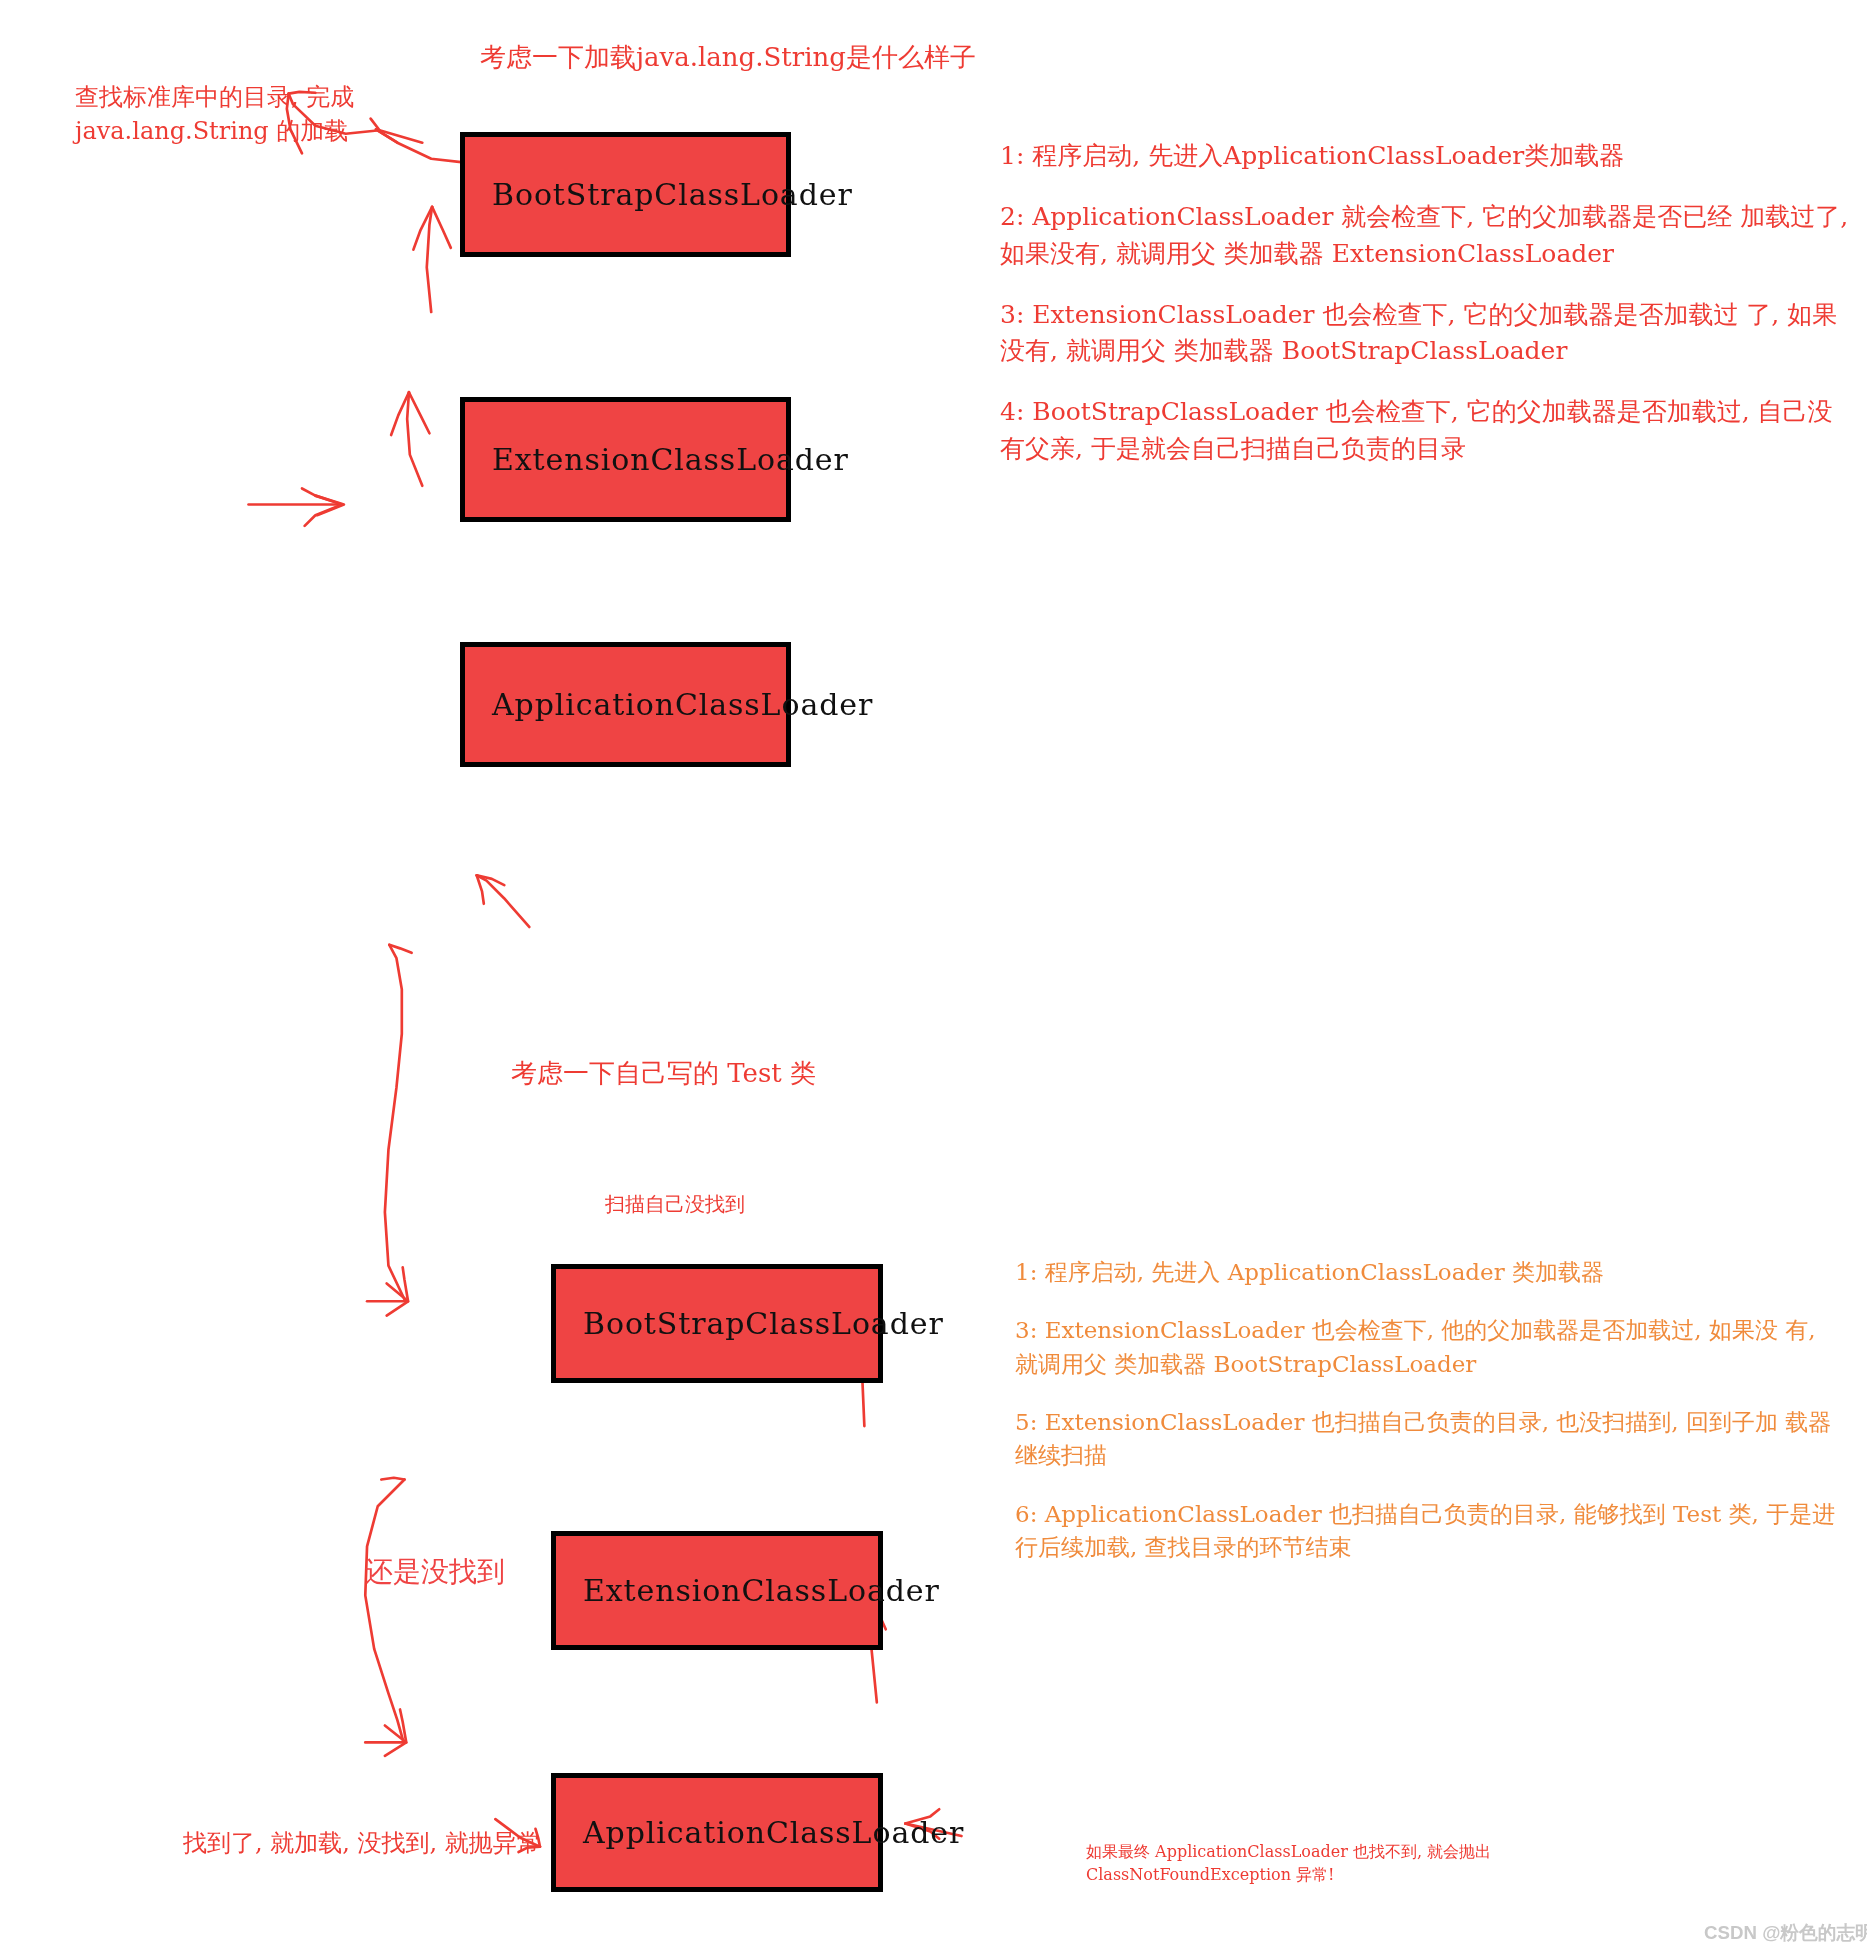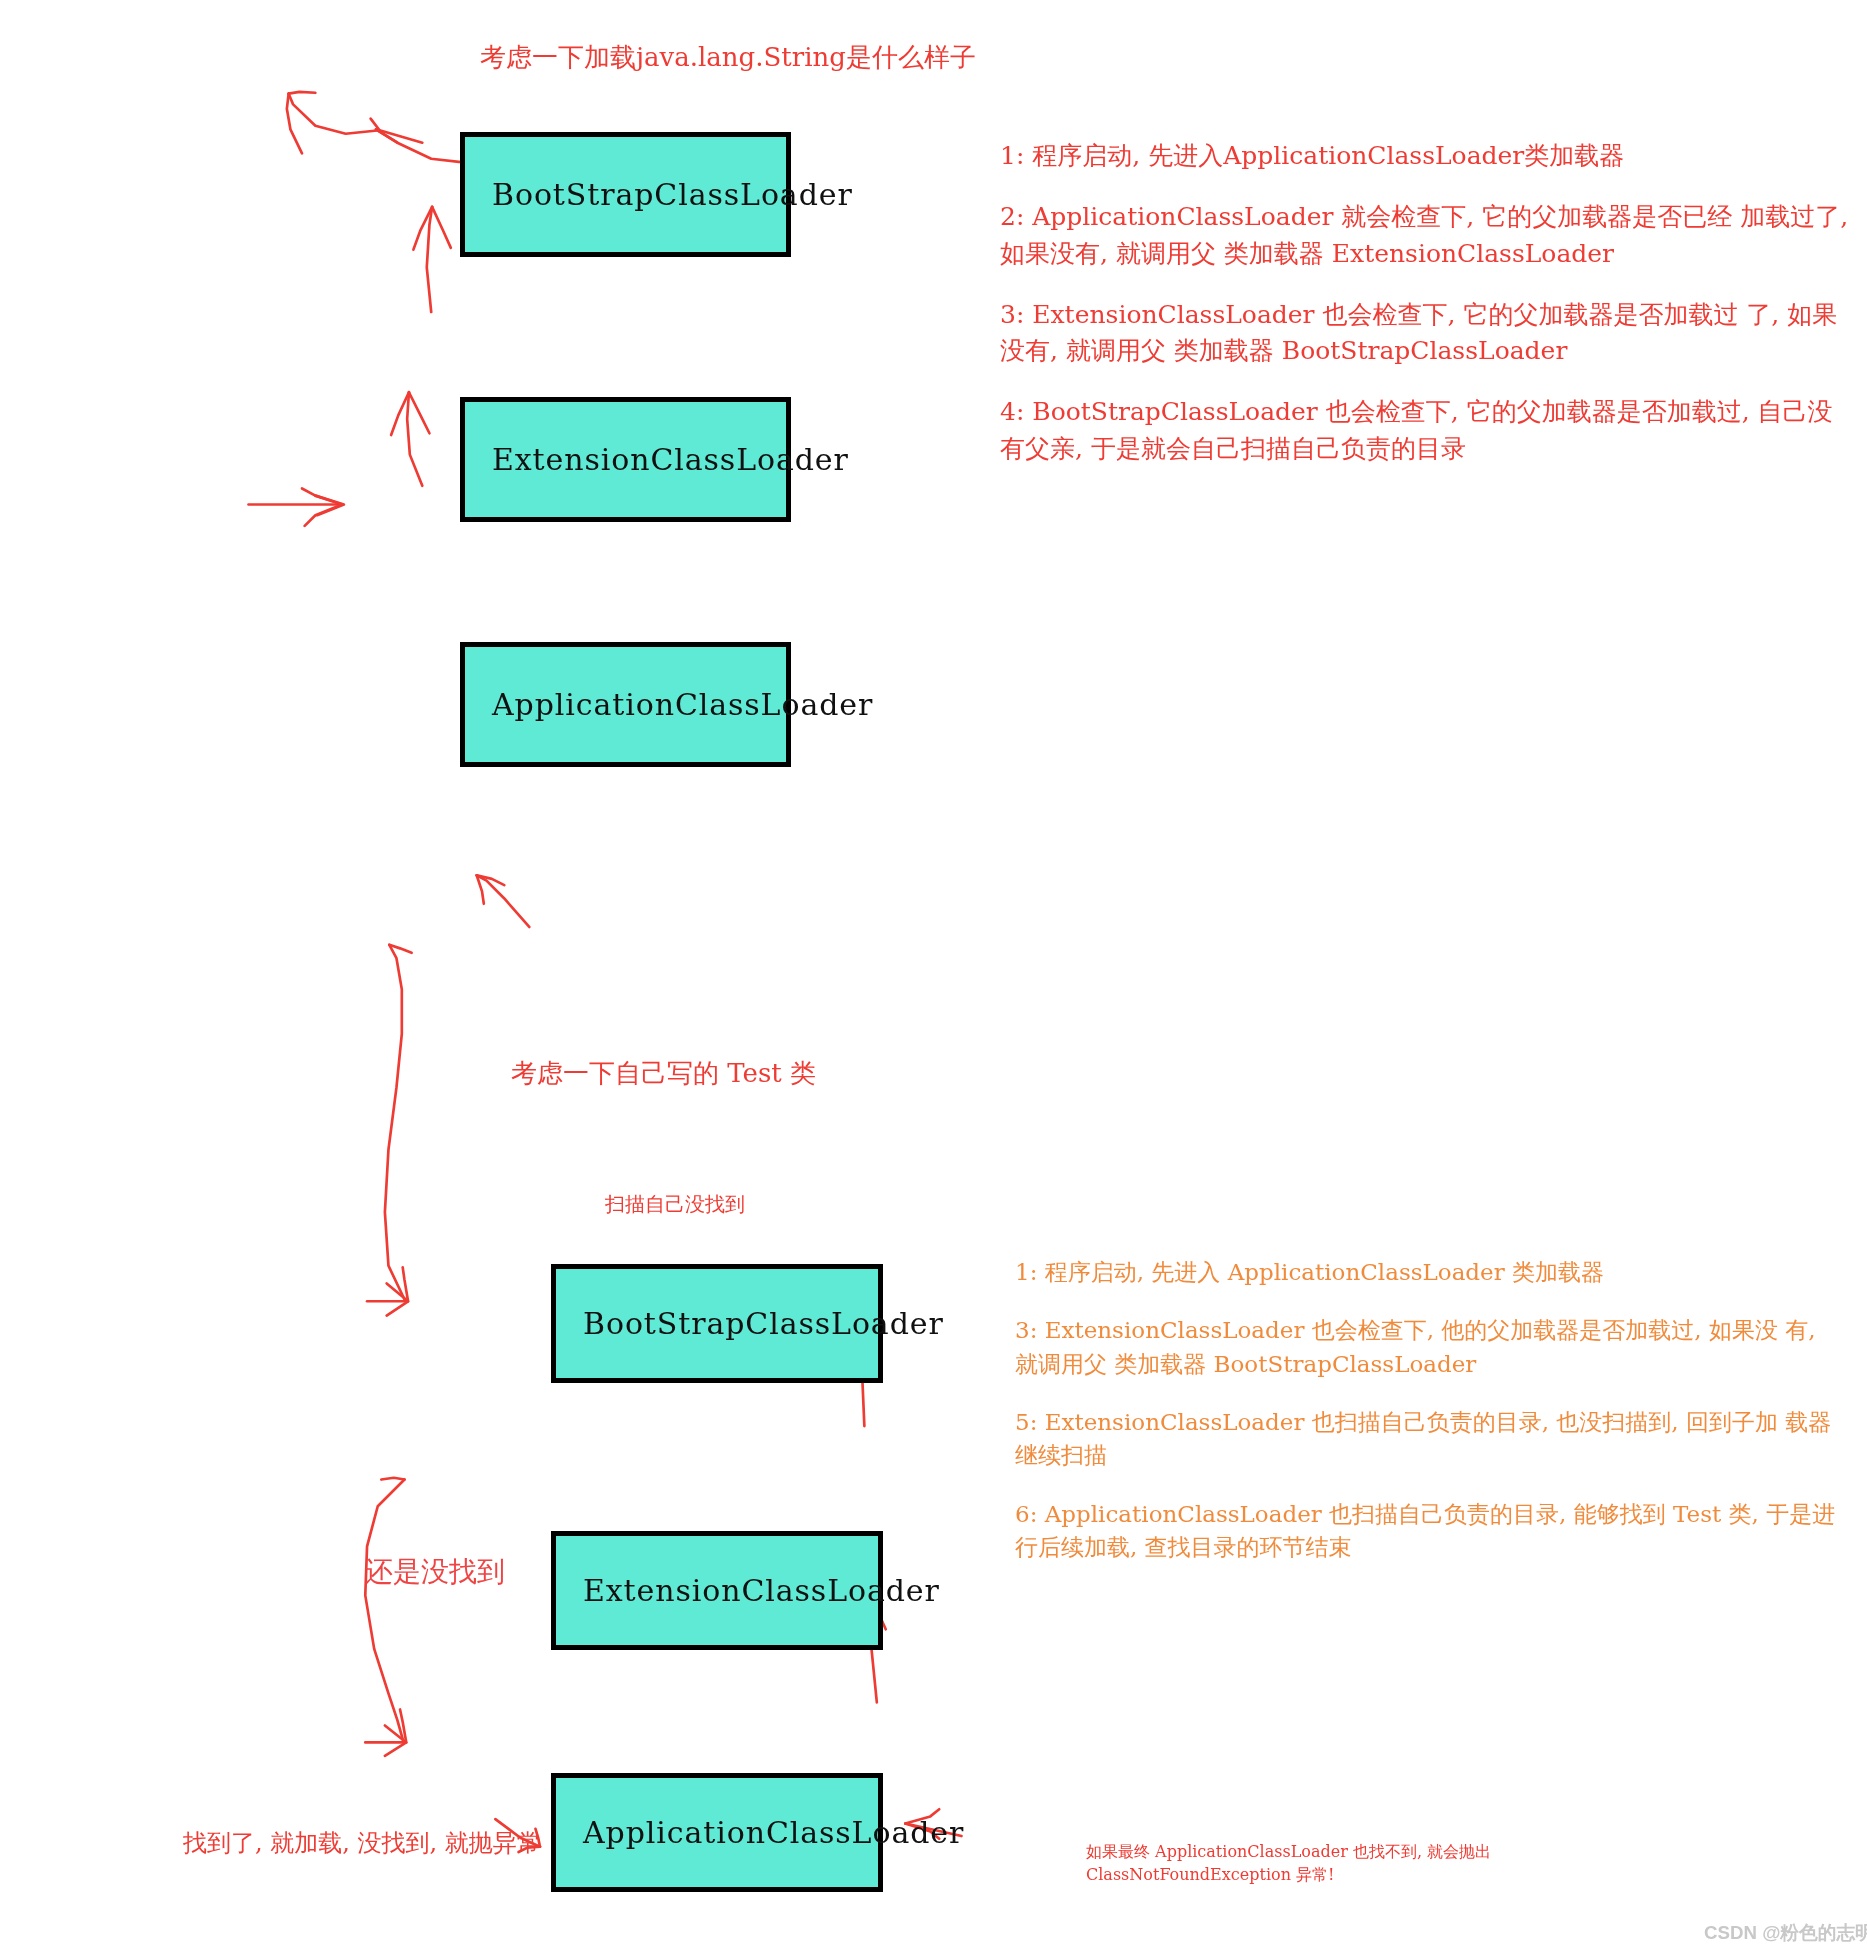--- a/index.html
+++ b/index.html
@@ -24,21 +24,21 @@
   svg.arrows {
     position: absolute;
     left: 0; top: 0;
     width: 1868px;
     height: 1960px;
     pointer-events: none;
   }
   .box {
     position: absolute;
     border: 5.3px solid #000000;
-    background: #5eead4;
+    background: #ef4444;
     display: flex;
     align-items: center;
     box-sizing: border-box;
   }
   .box-label {
     font-family: "DejaVu Serif", "Liberation Serif", serif;
     font-size: 30px;
     color: #111111;
     letter-spacing: 0.9px;
     padding-left: 27px;
@@ -130,20 +130,22 @@
       <path d="M 962 2046 L 990 2055 L 1000 2063"></path>
 
       <path d="M 502 2041 L 530 2062 L 552 2072"></path>
       <path d="M 552 2072 L 538 2073 L 528 2078"></path>
       <path d="M 552 2072 L 550 2062 L 547 2052"></path>
     </g>
   </svg>
 
   <div class="title" style="left:432px; top:40px; font-size:26px; color:#ee3b33;">考虑一下加载java.lang.String是什么样子</div>
 
+  <div class="note" style="left:27px; top:80px; font-size:24px; color:#ee3b33;">查找标准库中的目录, 完成
+java.lang.String 的加载</div>
 
   <div class="box" style="left:412px; top:132px; width:331px; height:125px;">
     <span class="box-label">BootStrapClassLoader</span>
   </div>
 
   <div class="box" style="left:412px; top:397px; width:331px; height:125px;">
     <span class="box-label">ExtensionClassLoader</span>
   </div>
 
   <div class="box" style="left:412px; top:642px; width:331px; height:125px;">

